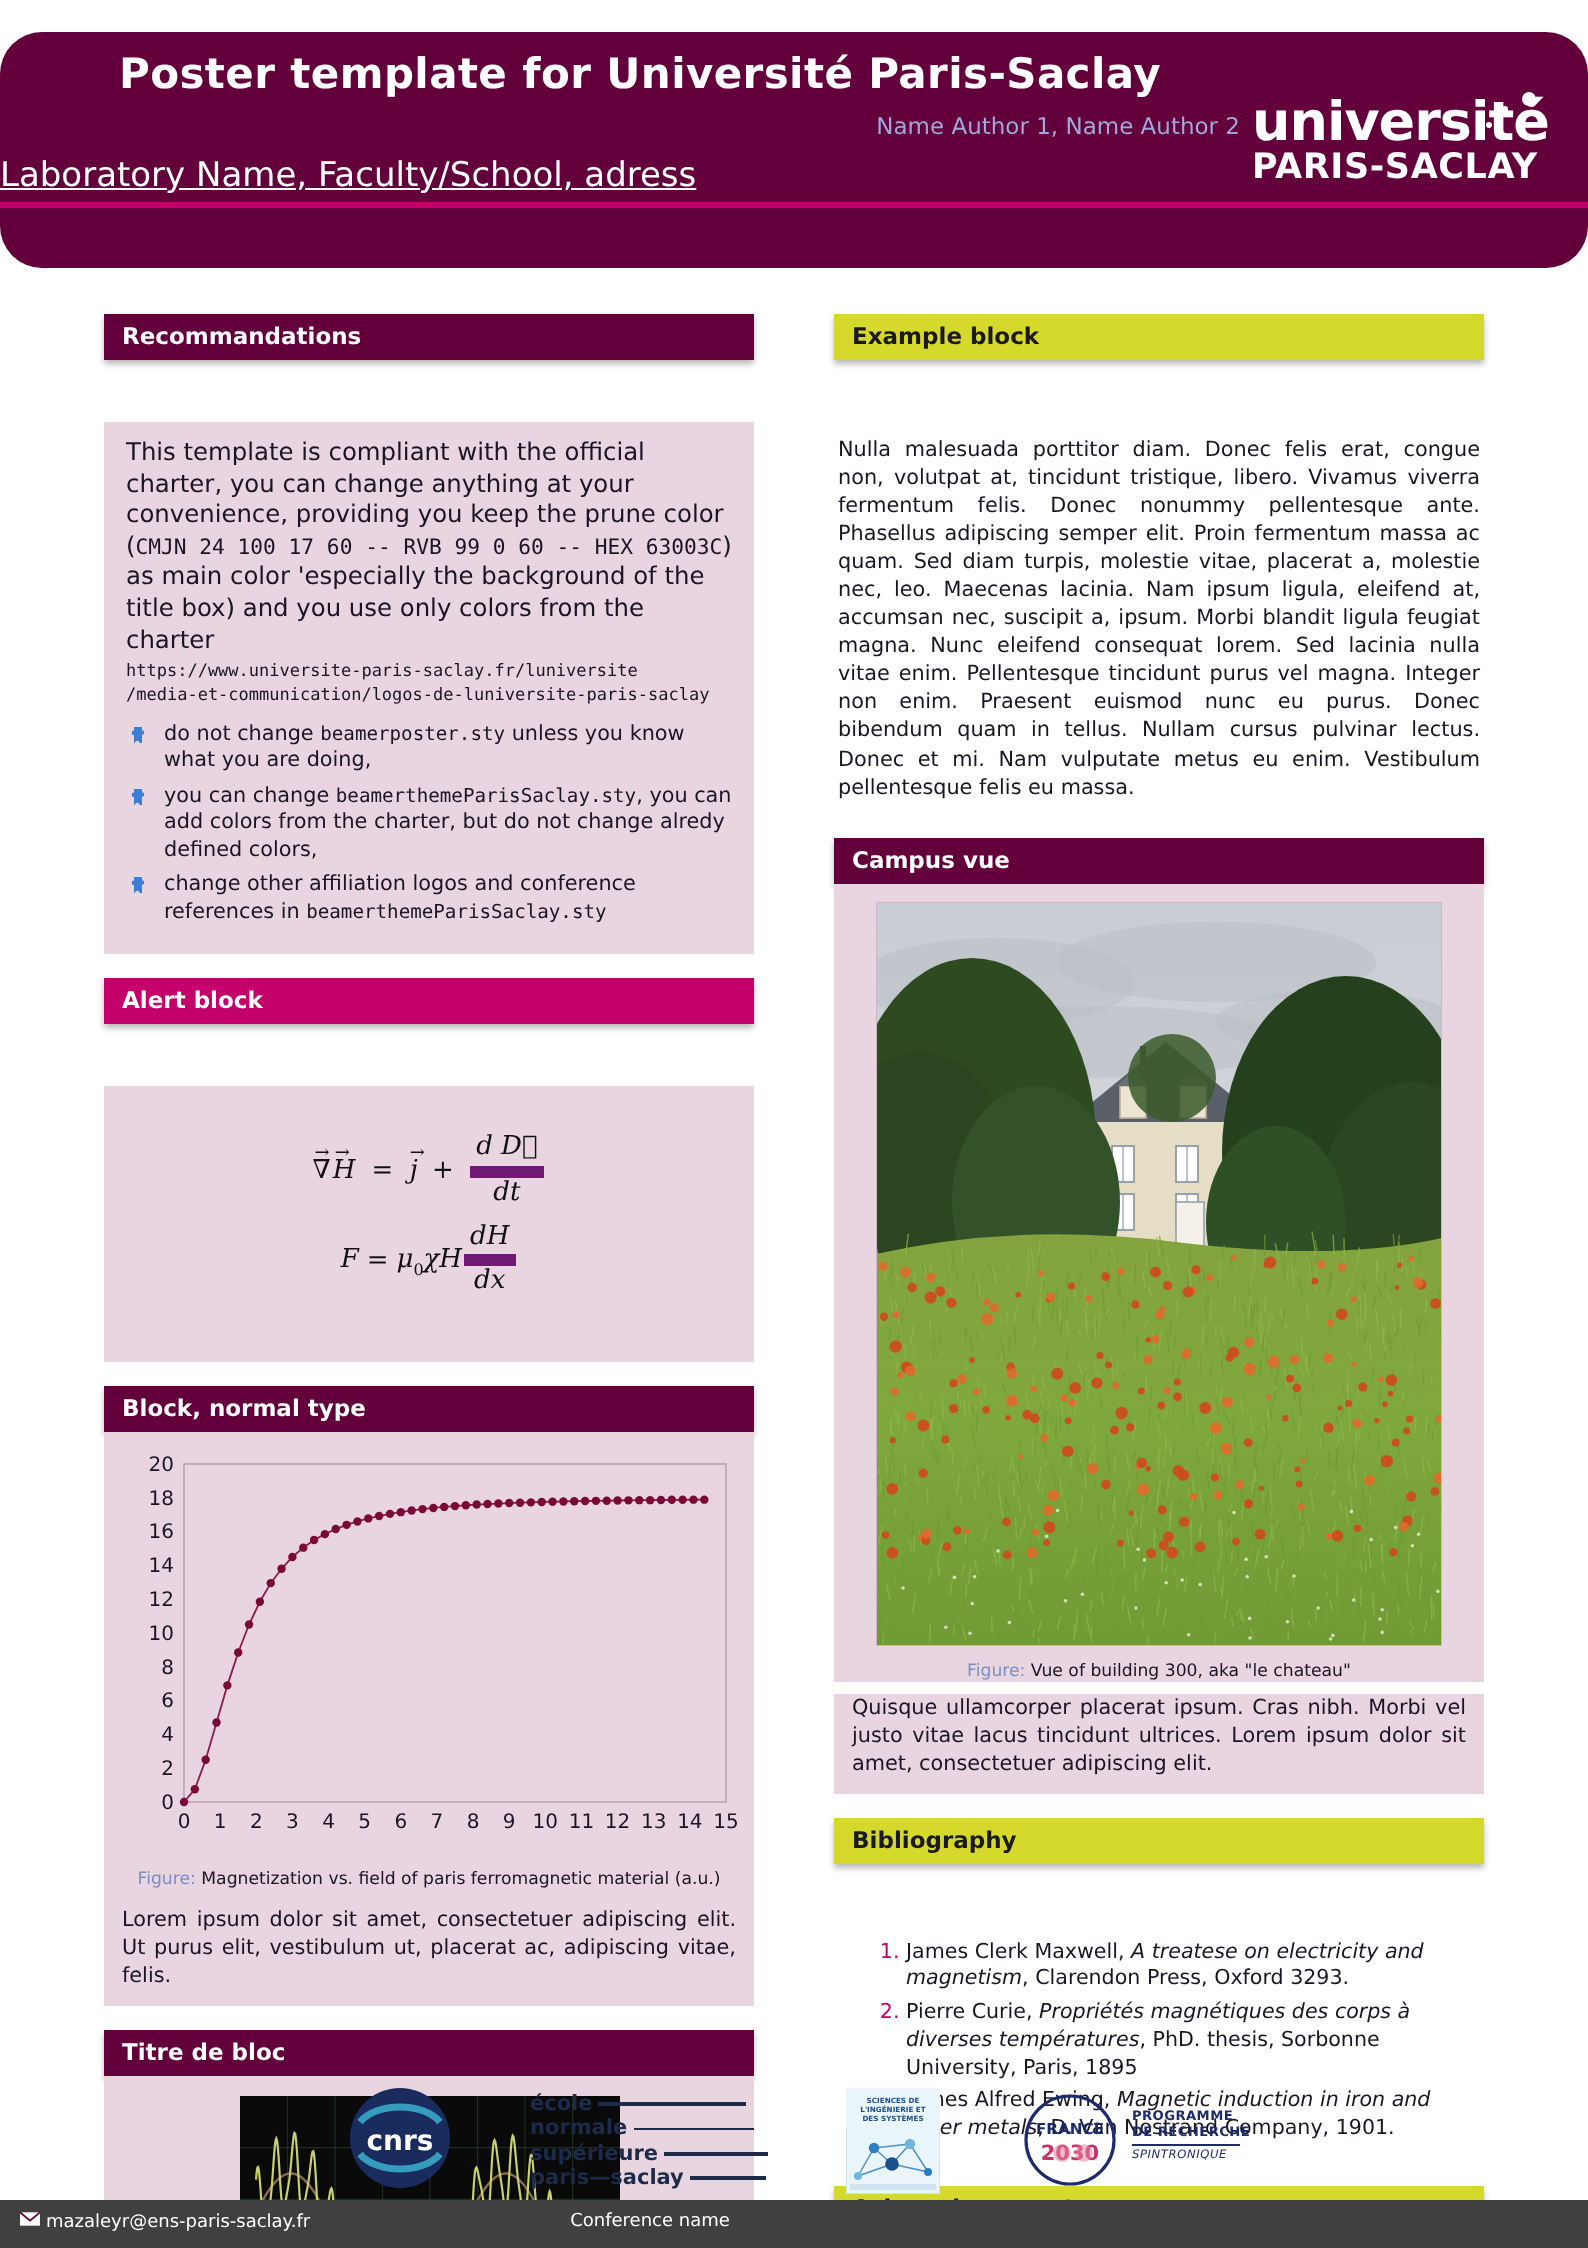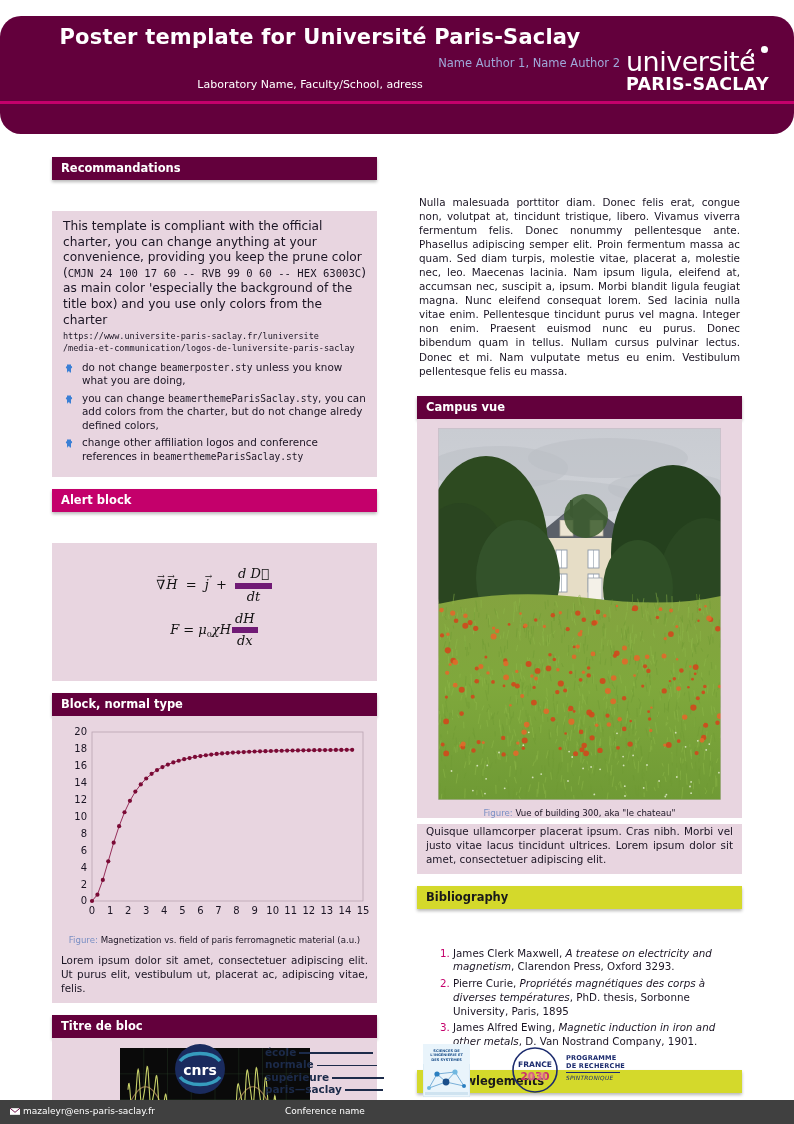--- a/index.html
+++ b/index.html
@@ -19,25 +19,25 @@
   .header-inner{position:relative;width:100%;height:100%;}
   .title{
     position:absolute;left:0;top:9px;width:640px;text-align:center;
     color:#ffffff;font-size:21px;font-weight:bold;letter-spacing:.2px;
   }
   .authors{
     position:absolute;left:0;top:40px;width:620px;text-align:right;
     color:#9fa8da;font-size:11.5px;
   }
   .affil{
-    position:absolute;left:0;top:62px;width:620px;text-align:center;
-    color:#ffffff;font-size:11px;
+    position:absolute;left:0;top:62px;width:620px;text-align:left;
+    color:#ffffff;font-size:17px;text-decoration:underline;
   }
   .ups-logo{position:absolute;right:18px;top:32px;width:150px;height:58px;color:#fff;}
-  .ups-logo .u1{font-size:27px;letter-spacing:-0.5px;line-height:1;font-weight:400;}
+  .ups-logo .u1{font-size:27px;letter-spacing:-0.5px;line-height:1;font-weight:700;}
   .ups-logo .u2{font-size:17.5px;font-weight:bold;letter-spacing:.3px;line-height:1;margin-top:1px;}
   .dot{position:absolute;border-radius:50%;background:#fff;}
 
   .headerline{position:absolute;left:0;top:101px;width:794px;height:3px;background:#c4006b;}
 
   
   .col-left{position:absolute;left:52px;top:157px;width:325px;}
   .col-right{position:absolute;left:417px;top:157px;width:325px;}
 
   
@@ -313,20 +313,21 @@
           </svg>
         
       </div>
 
     </div>
   </div>
 
   <div class="col-right">
 
     <div class="block">
+      <div class="block-title example">Example block</div>
       <div class="block-body example-body">Nulla malesuada porttitor diam. Donec felis erat, congue non, volutpat at, tincidunt tristique, libero. Vivamus viverra fermentum felis. Donec nonummy pellentesque ante. Phasellus adipiscing semper elit. Proin fermentum massa ac quam. Sed diam turpis, molestie vitae, placerat a, molestie nec, leo. Maecenas lacinia. Nam ipsum ligula, eleifend at, accumsan nec, suscipit a, ipsum. Morbi blandit ligula feugiat magna. Nunc eleifend consequat lorem. Sed lacinia nulla vitae enim. Pellentesque tincidunt purus vel magna. Integer non enim. Praesent euismod nunc eu purus. Donec bibendum quam in tellus. Nullam cursus pulvinar lectus. Donec et mi. Nam vulputate metus eu enim. Vestibulum pellentesque felis eu massa.</div>
     </div>
 
     <div class="block">
       <div class="block-title">Campus vue</div>
       <div class="photo-wrap">
         <svg id="campus" width="283" height="372" viewBox="0 0 283 372">
             <defs>
               <linearGradient id="sky" x1="0" y1="0" x2="0" y2="1">
                 <stop offset="0%" stop-color="#c9ccd2"></stop>

